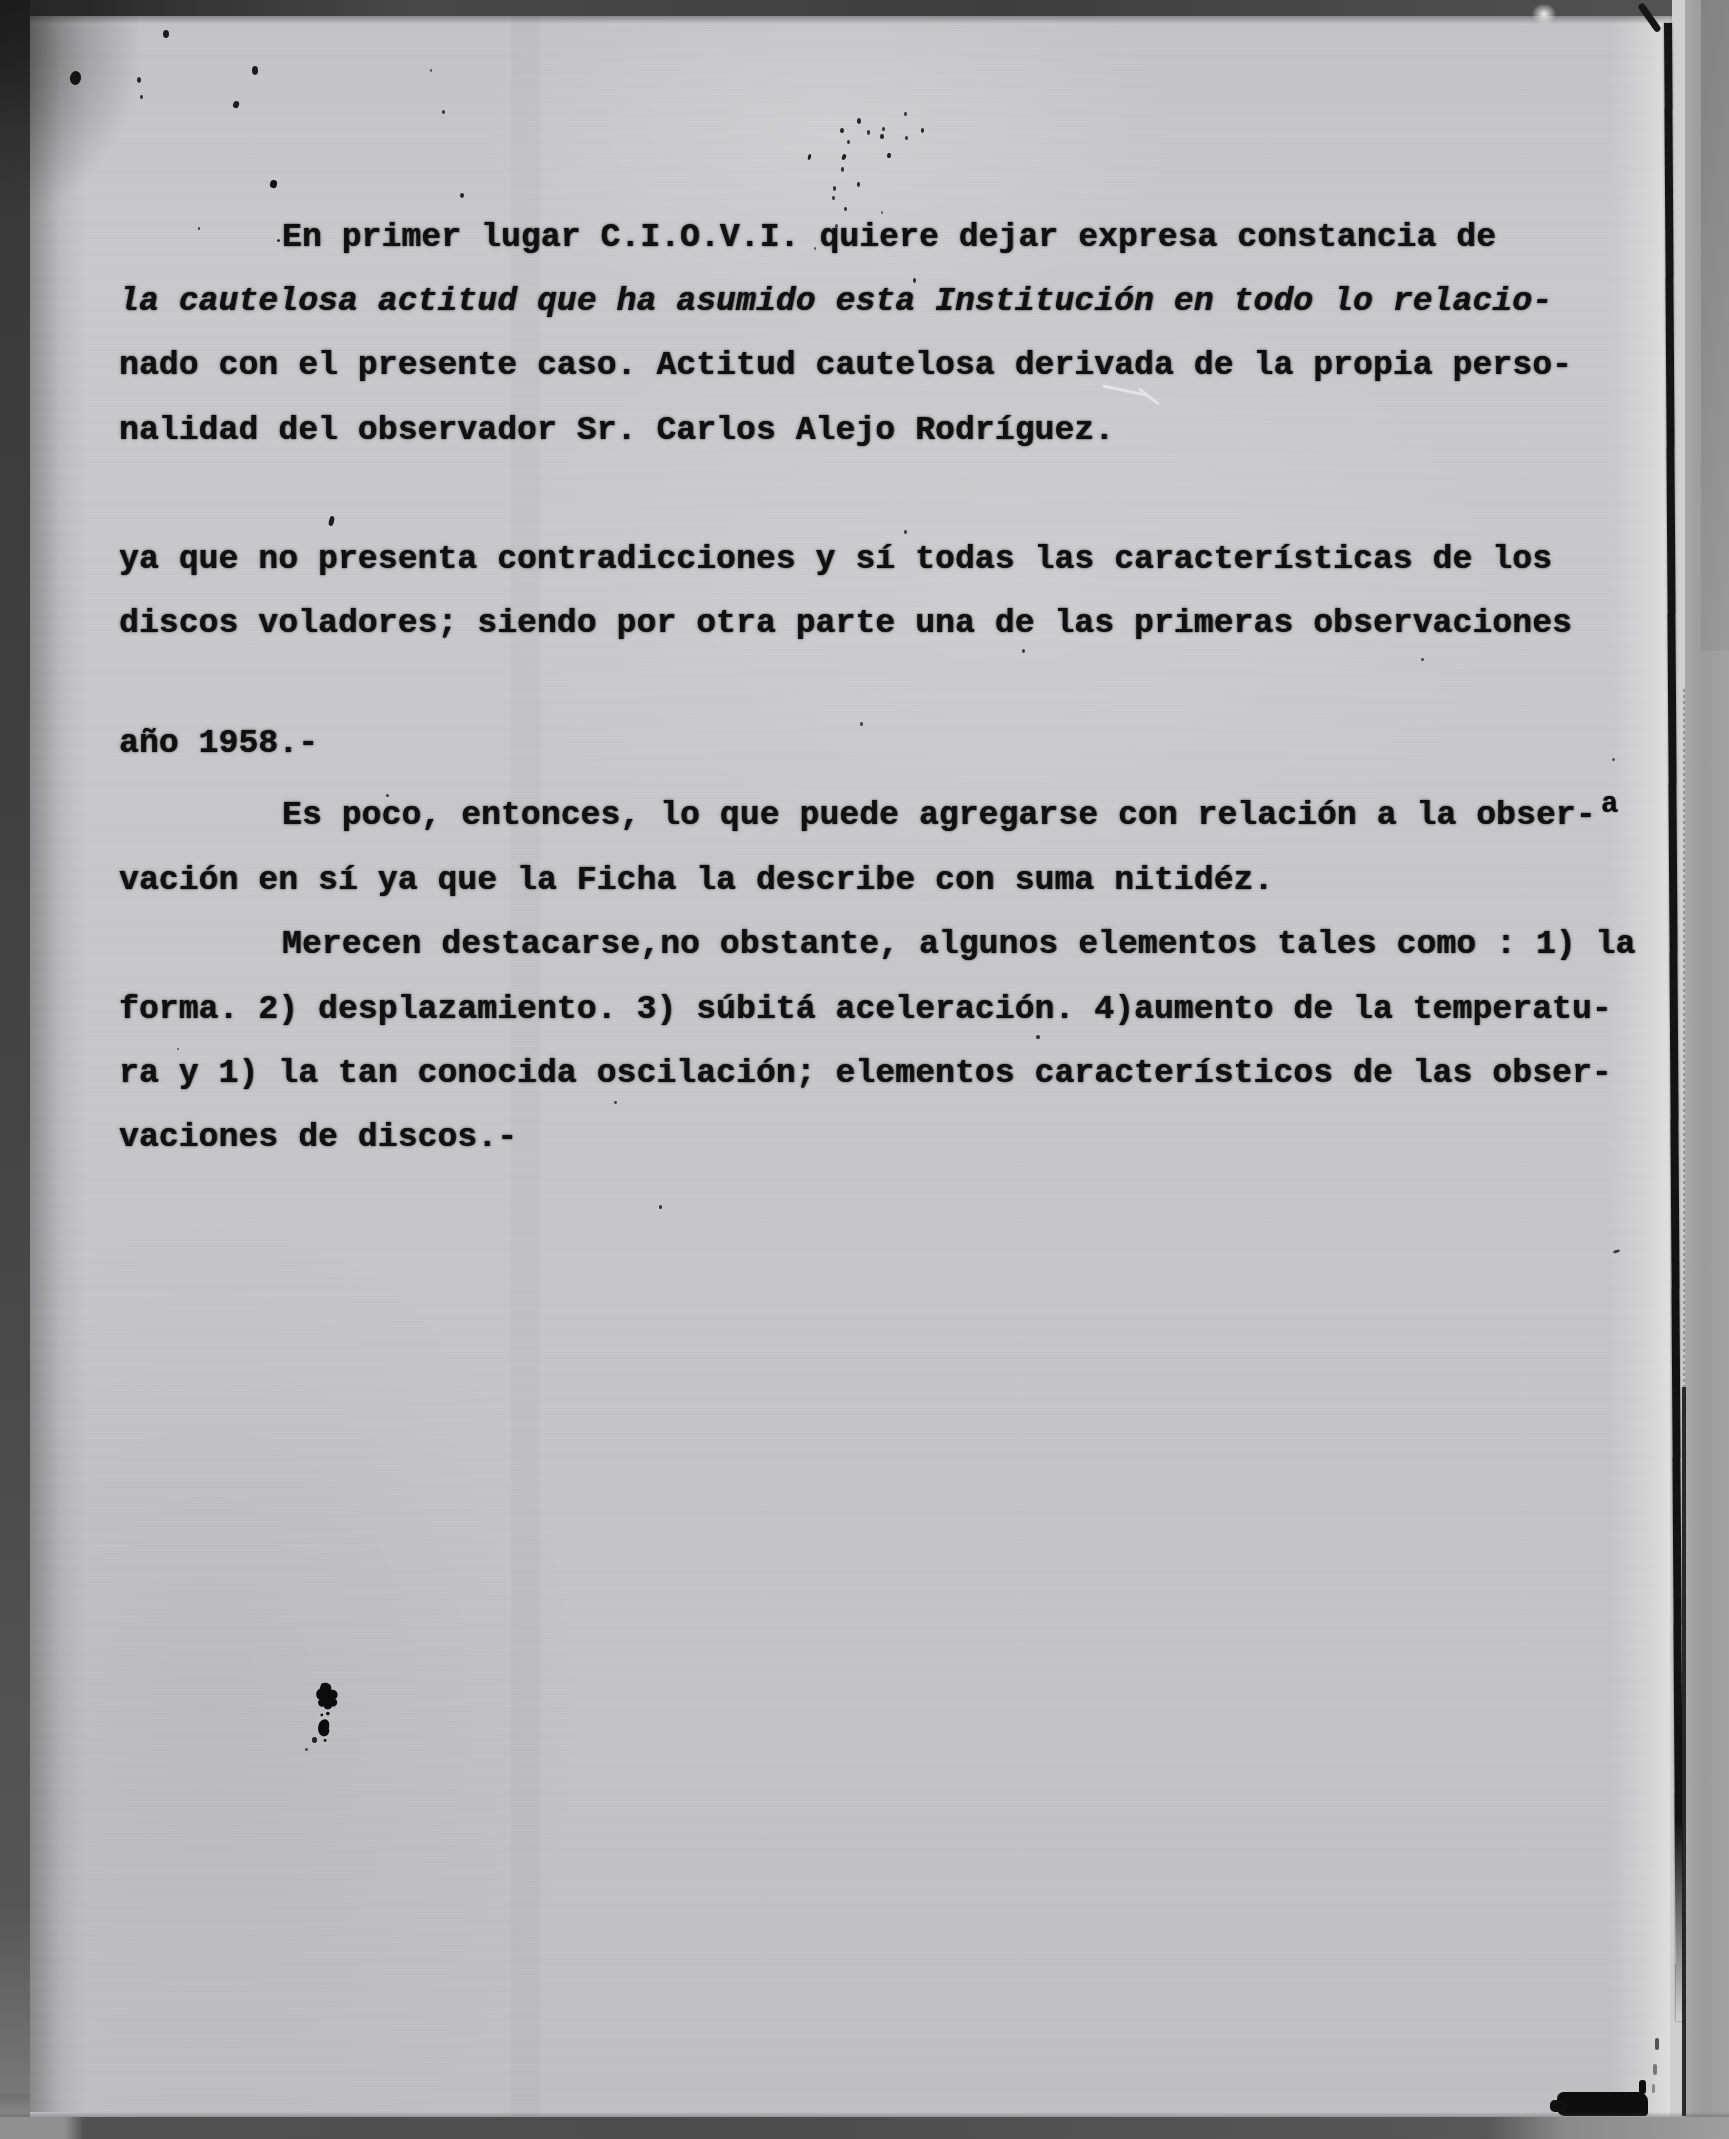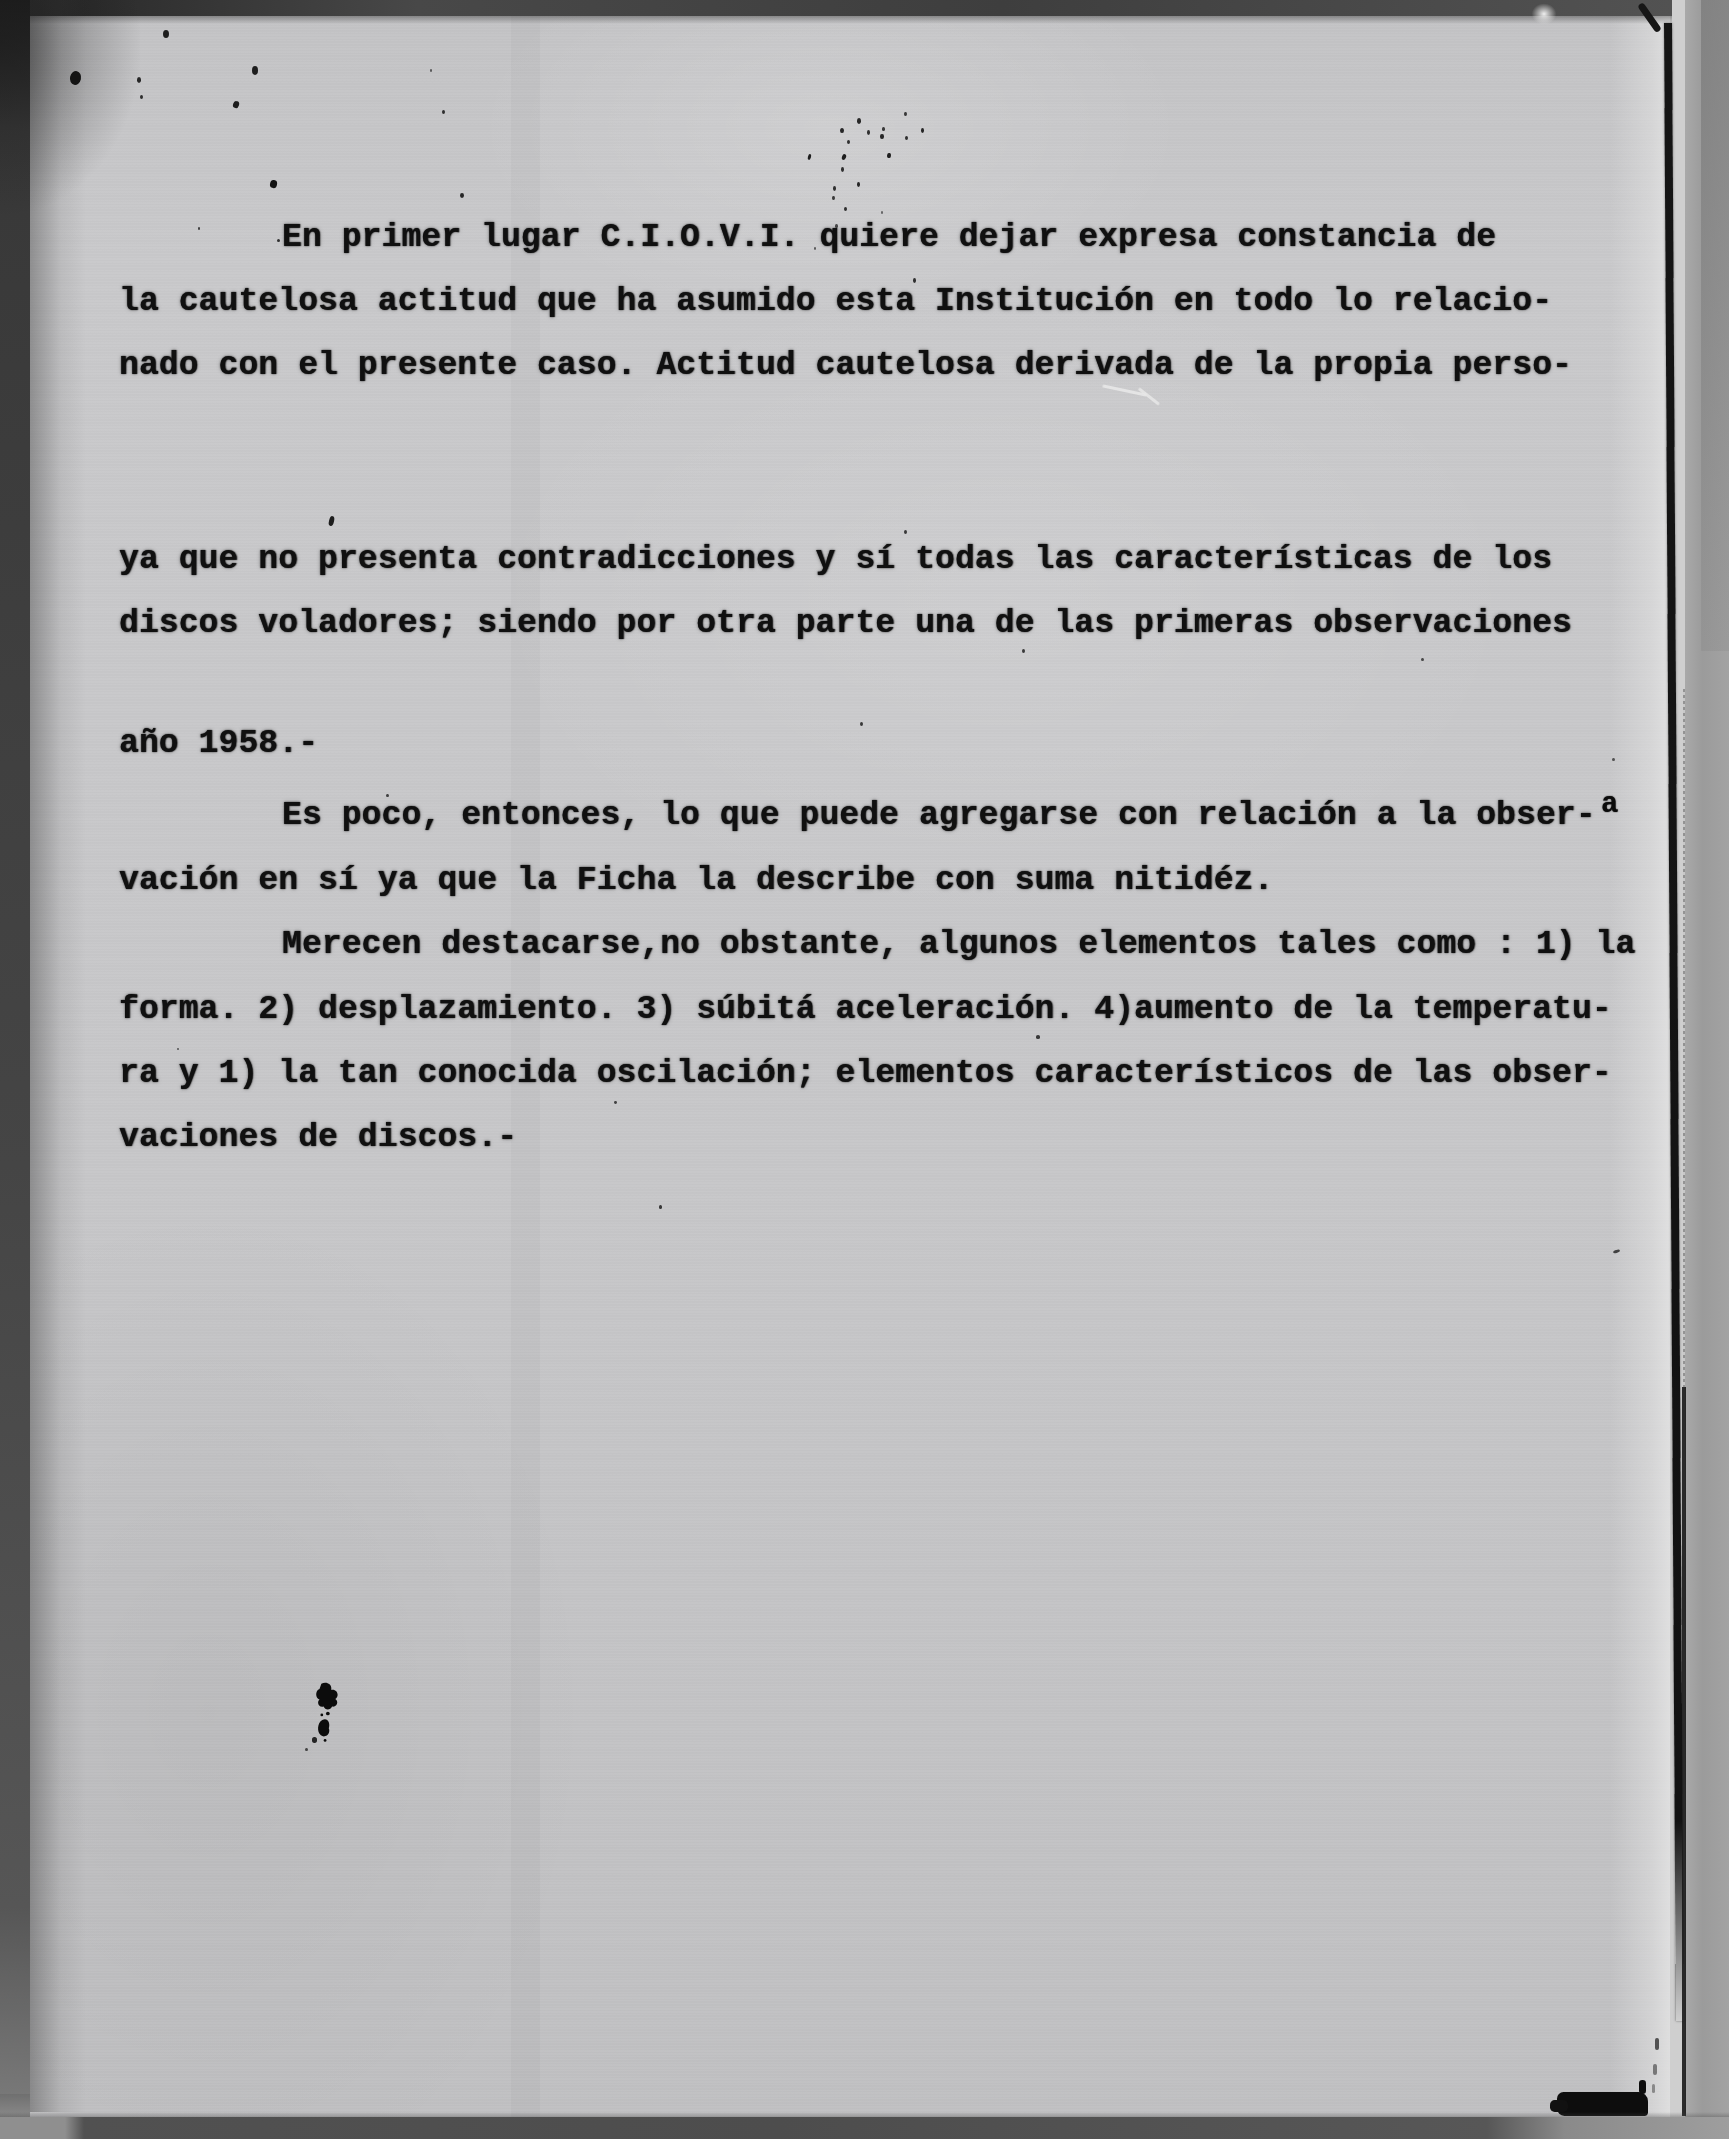--- a/index.html
+++ b/index.html
@@ -111,22 +111,23 @@
   <div class="edge-line2-faint"></div>
   <div class="edge-line2-solid"></div>
 
   <div class="white-blob"></div>
   <div class="white-scratch-a"></div>
   <div class="white-scratch-b"></div>
   <div class="blob-br"></div>
 
   <div class="text-layer">
     <div class="line indent" style="top:214px;">En primer lugar C.I.O.V.I. quiere dejar expresa constancia de</div>
-    <div class="line" style="top:278px;">la cautelosa actitud que ha asumido esta Institución en todo lo relacio-</div>
+    <div class="line" style="top:278px;font-style:italic;">la cautelosa actitud que ha asumido esta Institución en todo lo relacio-</div>
     <div class="line" style="top:342px;">nado con el presente caso. Actitud cautelosa derivada de la propia perso-</div>
+    <div class="line" style="top:407px;">nalidad del observador Sr. Carlos Alejo Rodríguez.</div>
     <div class="line" style="top:536px;font-family:Liberation Mono, monospace;">ya que no presenta contradicciones y sí todas las características de los</div>
     <div class="line" style="top:600px;">discos voladores; siendo por otra parte una de las primeras observaciones</div>
     <div class="line" style="top:695px;margin-top:25px;">año 1958.-</div>
     <div class="line indent" style="top:792px;">Es poco, entonces, lo que puede agregarse con relación a la obser-</div>
     <div class="line" style="top:857px;">vación en sí ya que la Ficha la describe con suma nitidéz.</div>
     <div class="line indent" style="top:921px;">Merecen destacarse,no obstante, algunos elementos tales como : 1) la</div>
     <div class="line" style="top:986px;">forma. 2) desplazamiento. 3) súbitá aceleración. 4)aumento de la temperatu-</div>
     <div class="line" style="top:1050px;">ra y 1) la tan conocida oscilación; elementos característicos de las obser-</div>
     <div class="line" style="top:1114px;">vaciones de discos.-</div>
     <div class="stray-a">a</div>

